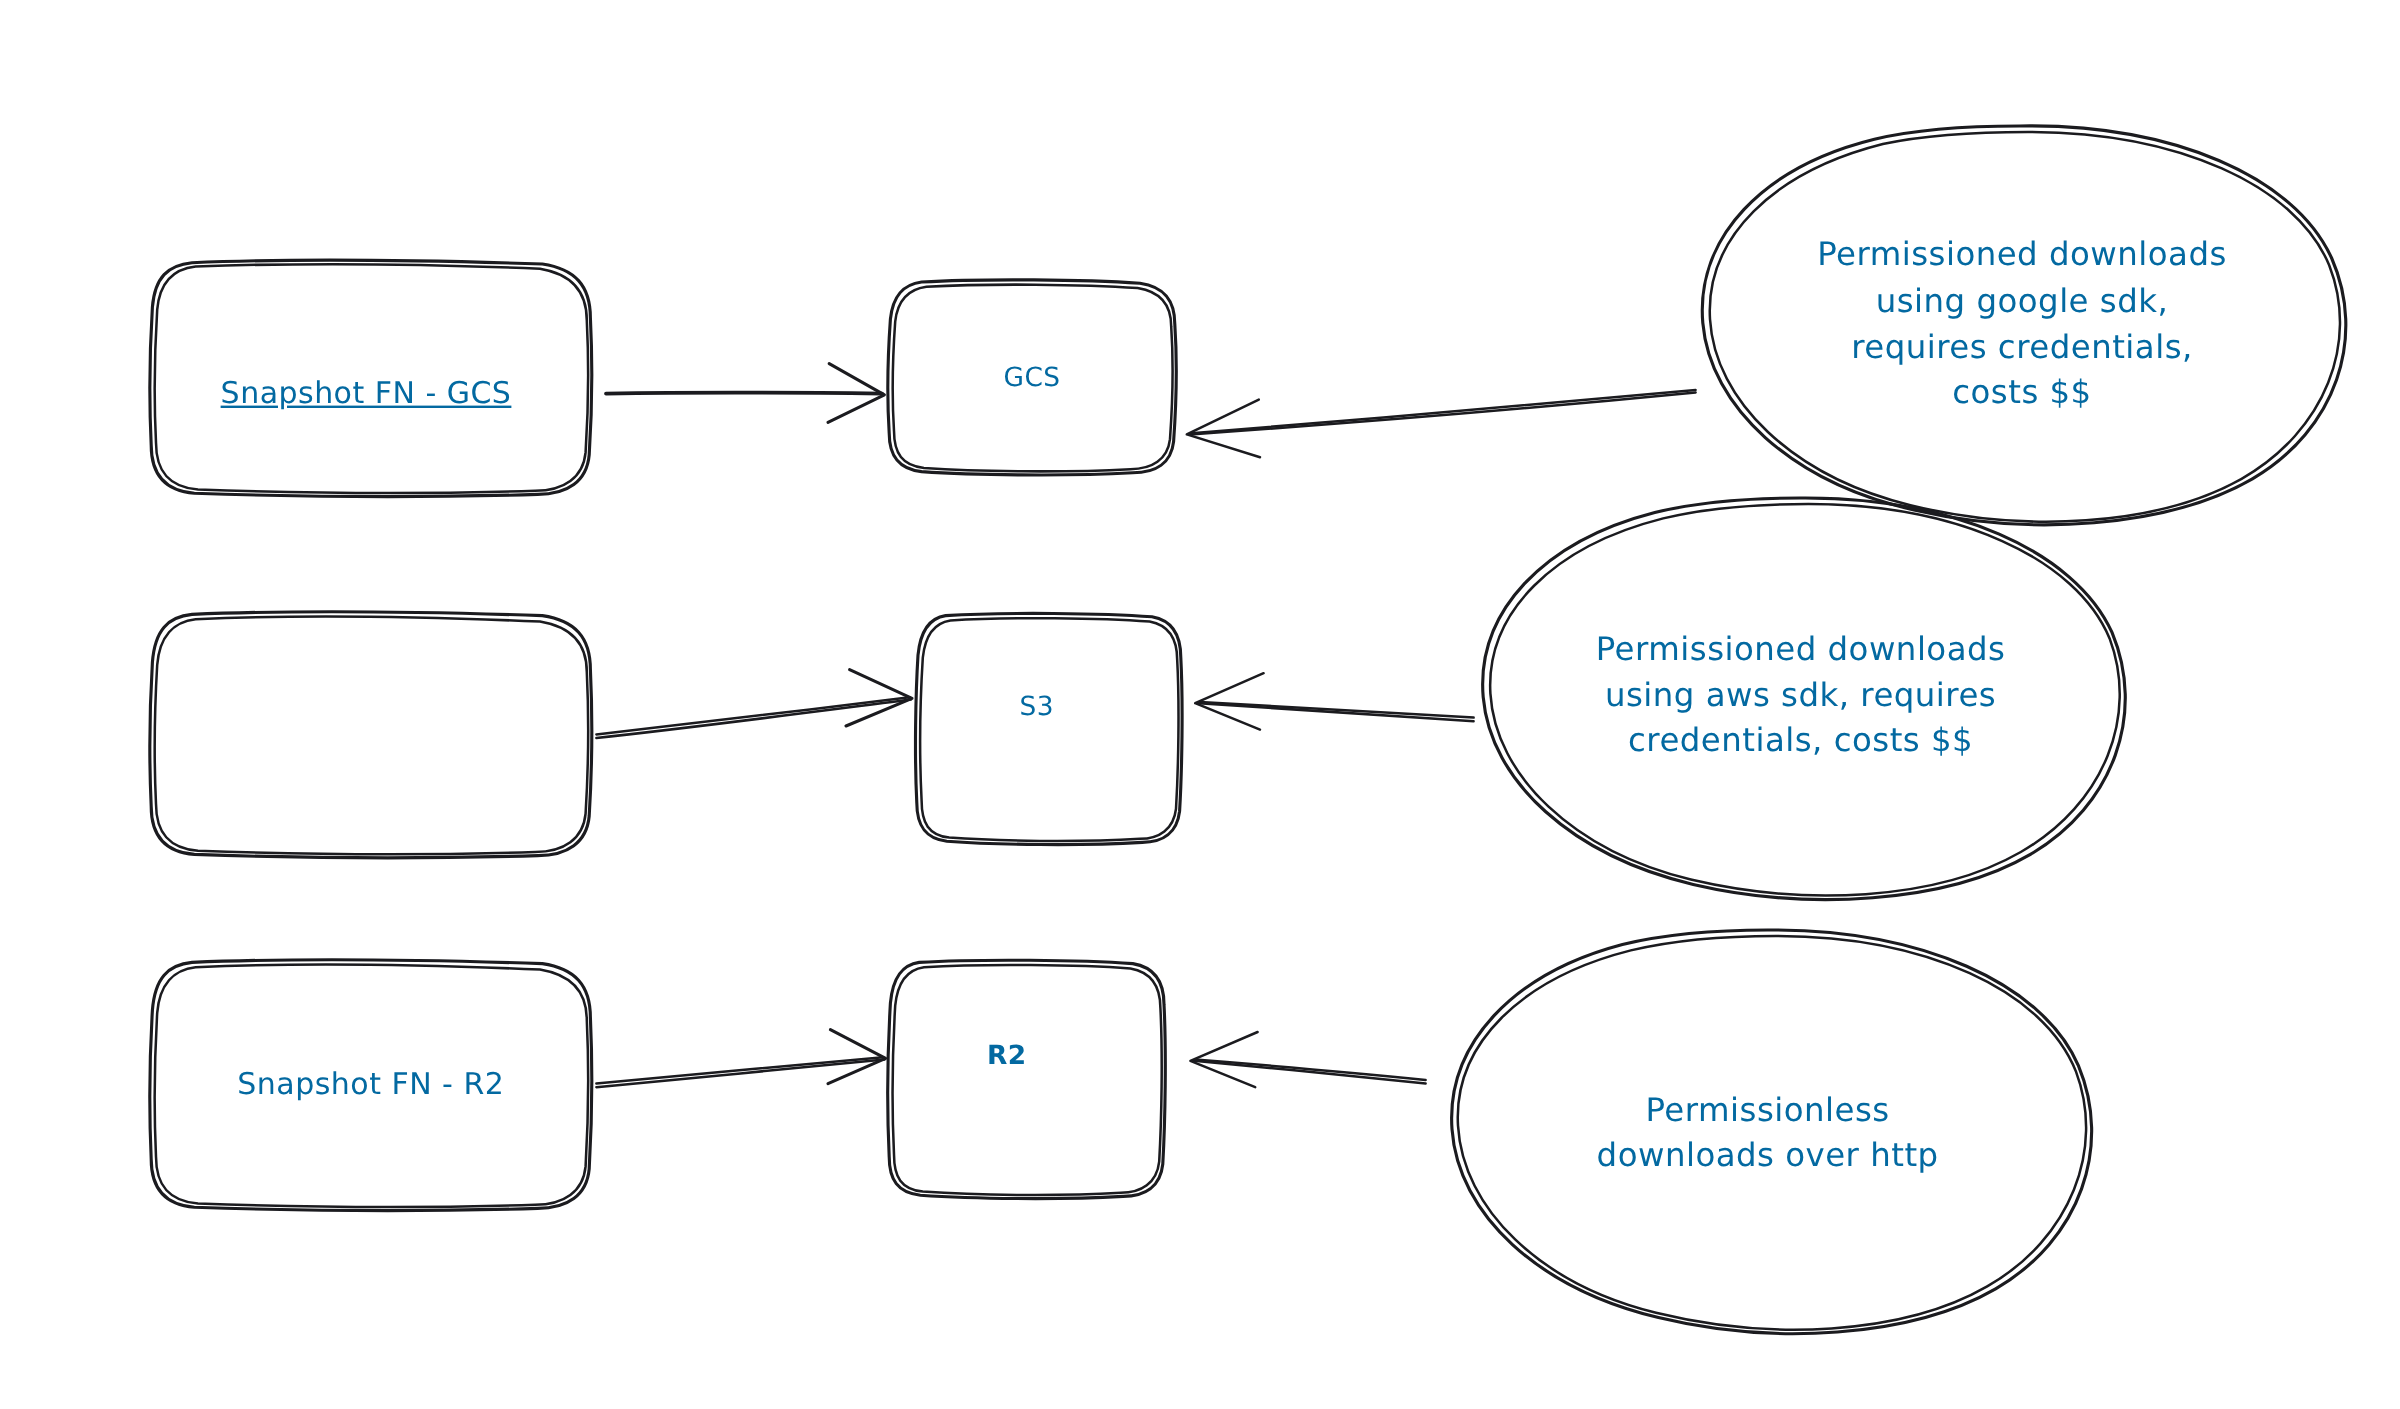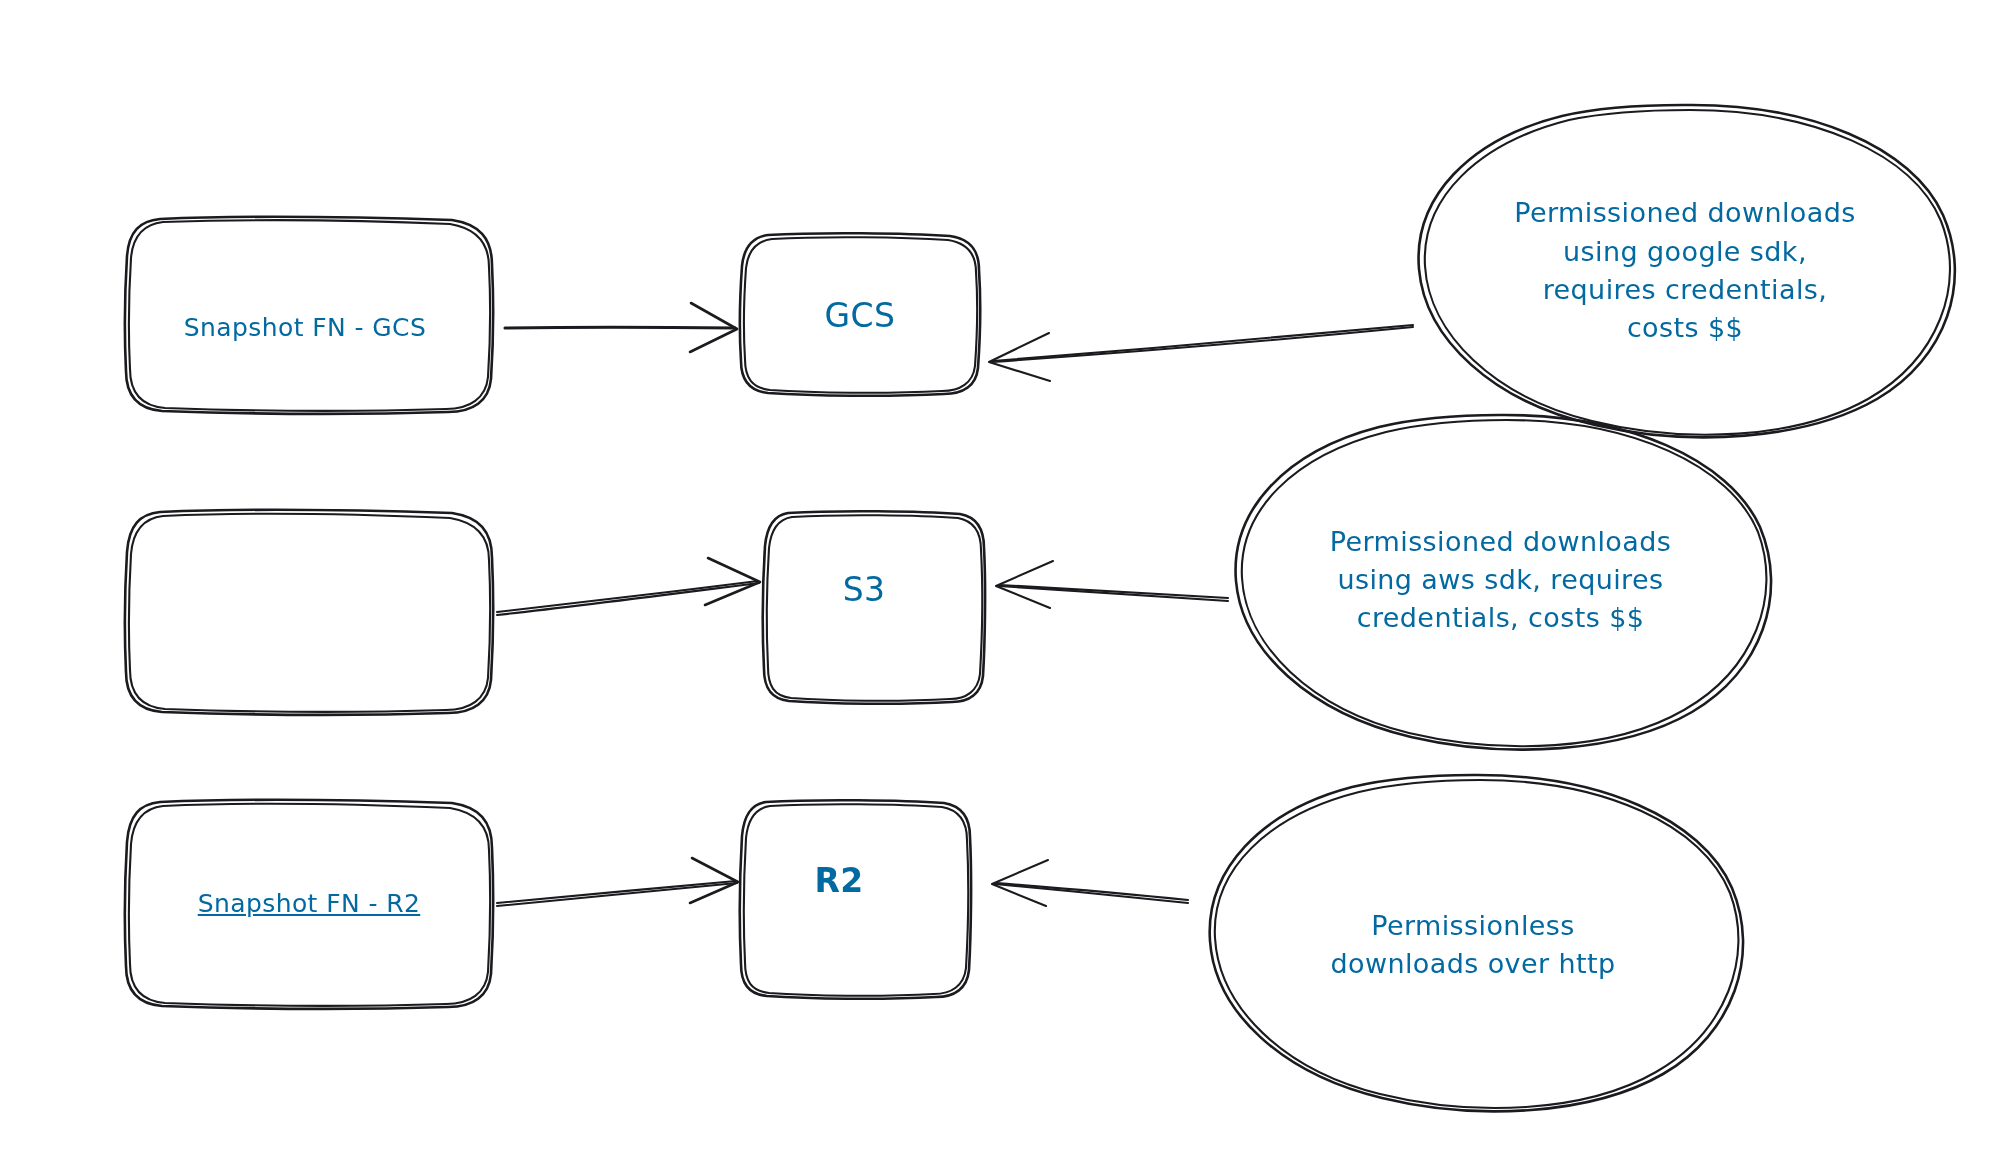--- a/index.html
+++ b/index.html
@@ -51,21 +51,21 @@
     line-height: 1.36;
     letter-spacing: 0.4px;
     white-space: pre-line;
     user-select: none;
     pointer-events: none;
   }
   .node-label {
     font-size: 25px;
   }
   .store-label {
-    font-size: 33px;
+    font-size: 22px;
   }
   .note-label {
     font-size: 27px;
     line-height: 1.42;
   }
   .center-box {
     display: flex;
     align-items: center;
     justify-content: center;
   }
@@ -206,36 +206,36 @@
     </g>
 
     <g>
       <path class="stroke stroke-thin" d="M1188 900 C 1120 893, 1060 888, 996 883"></path>
       <path class="stroke stroke-thin" d="M1188 903 C 1122 896, 1060 890, 995 884"></path>
       <path class="stroke stroke-thin" d="M1048 860 L 992 884 L 1046 906"></path>
     </g>
 
   </svg>
 
-  <div class="label node-label center-box" style="left:126px; top:300px; width:358px; height:56px;">Snapshot FN - GCS</div>
+  <div class="label node-label center-box" style="left:126px; top:300px; width:358px; height:56px;text-decoration:underline;">Snapshot FN - GCS</div>
 
   <div class="label store-label center-box" style="left:741px; top:288px; width:238px; height:56px;">GCS</div>
 
   <div class="label note-label center-box" style="left:1430px; top:185px; width:510px; height:172px;">Permissioned downloads
 using google sdk,
 requires credentials,
 costs $$</div>
 
 
   <div class="label store-label center-box" style="left:764px; top:562px; width:200px; height:56px;">S3</div>
 
   <div class="label note-label center-box" style="left:1248px; top:510px; width:505px; height:140px;">Permissioned downloads
 using aws sdk, requires
 credentials, costs $$</div>
 
-  <div class="label node-label center-box" style="left:126px; top:876px; width:366px; height:56px;text-decoration:underline;">Snapshot FN - R2</div>
+  <div class="label node-label center-box" style="left:126px; top:876px; width:366px; height:56px;">Snapshot FN - R2</div>
 
   <div class="label store-label center-box" style="left:741px; top:853px; width:196px; height:56px;font-weight:bold;">R2</div>
 
   <div class="label note-label center-box" style="left:1222px; top:895px; width:502px; height:100px;">Permissionless
 downloads over http</div>
 
 </div>
 
 </body></html>

